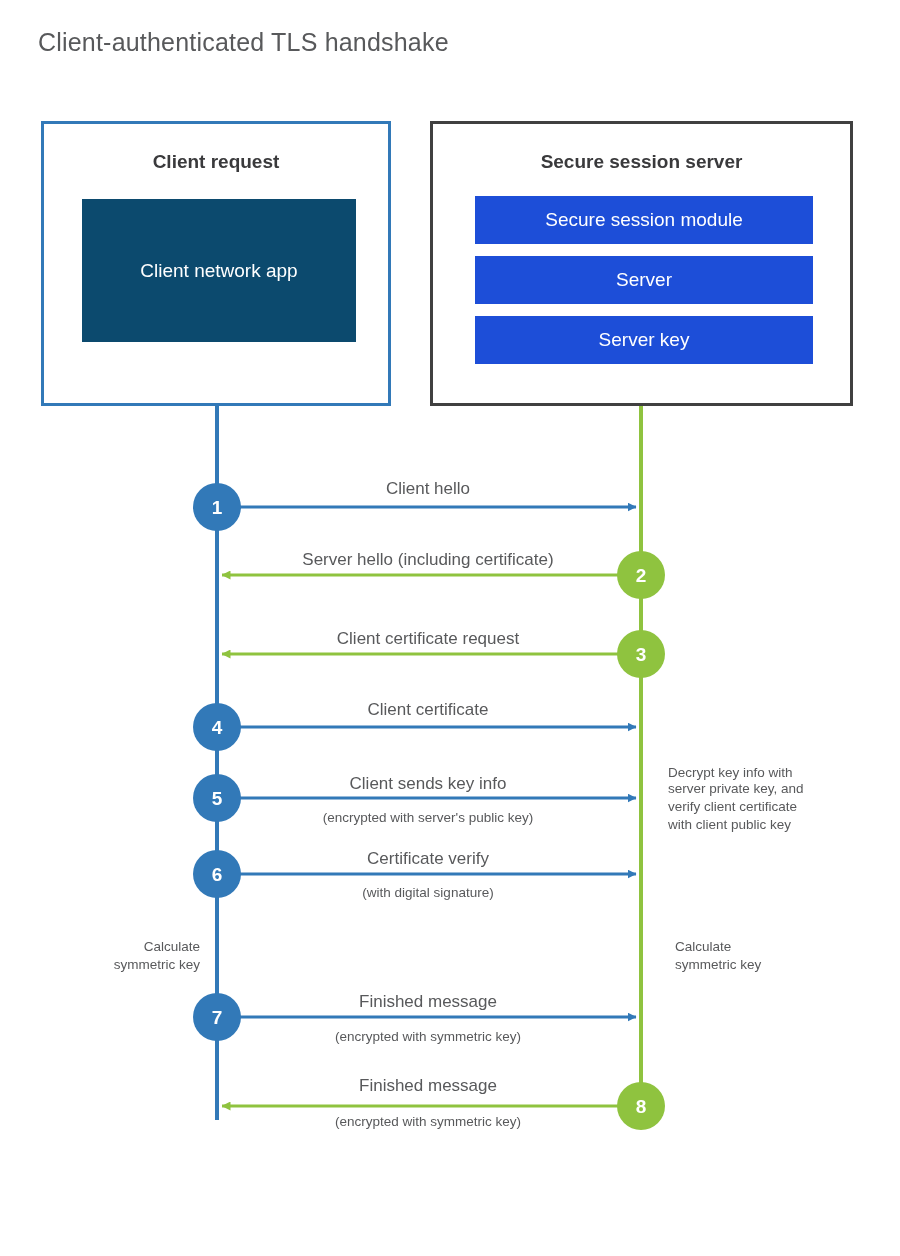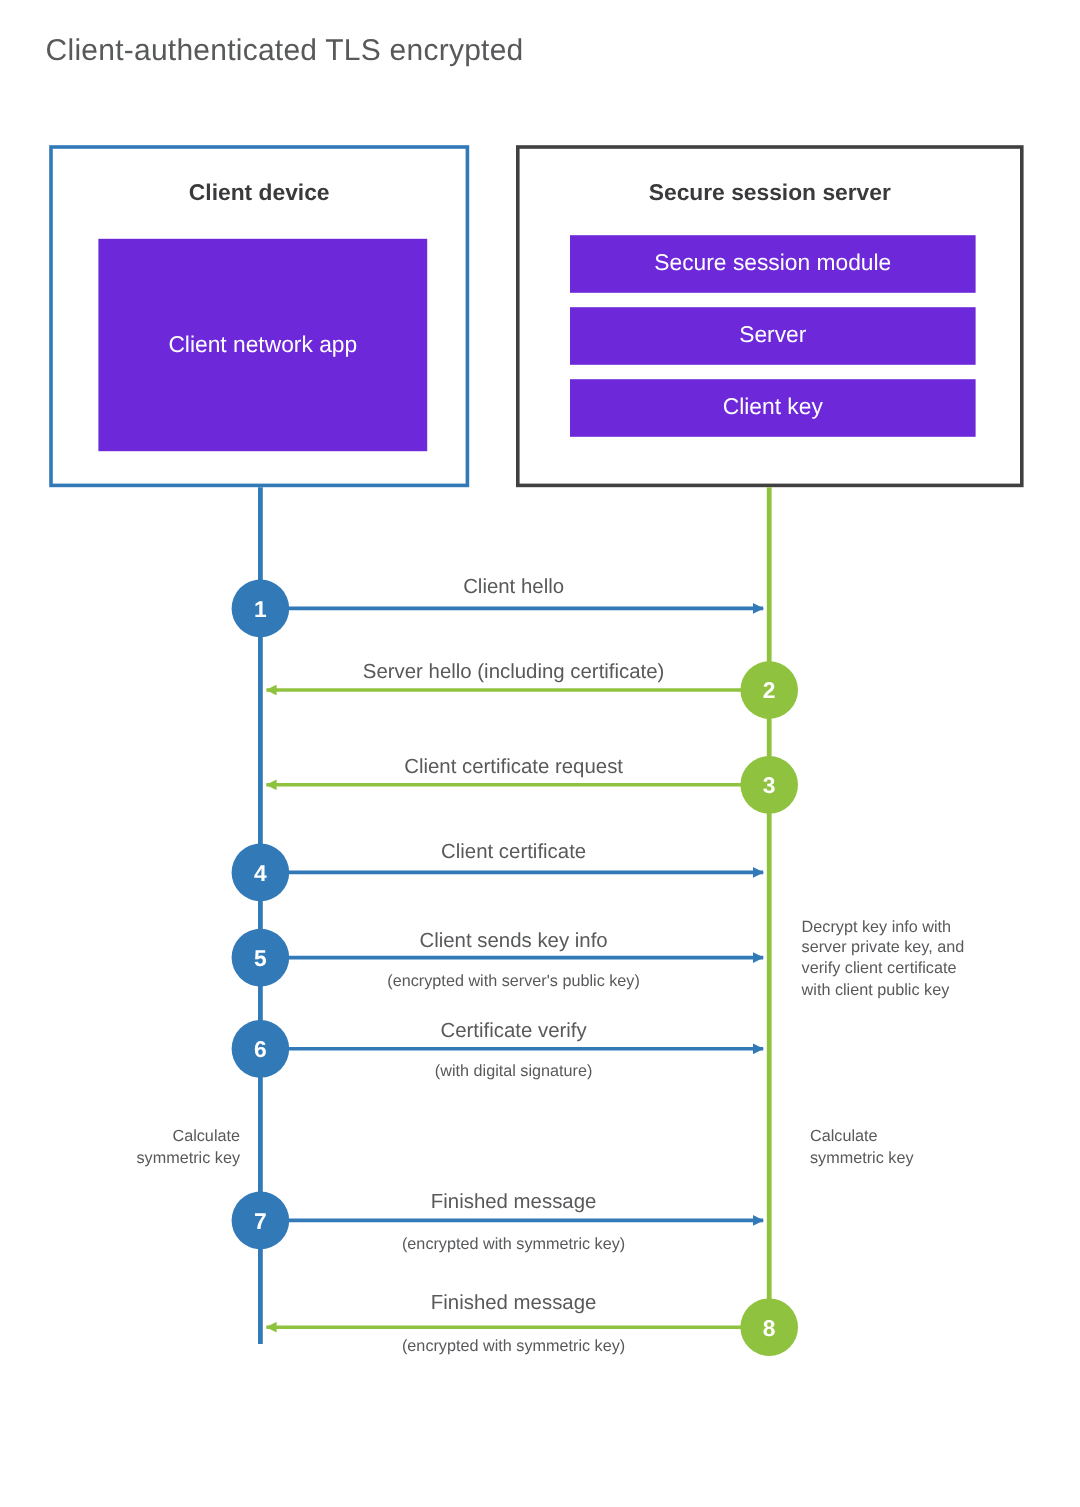--- a/index.html
+++ b/index.html
@@ -16,28 +16,28 @@
   }
   
   .actor-box{position:absolute;background:#fff;box-sizing:border-box;}
   .actor-box.client{left:41px;top:121px;width:350px;height:285px;border:3px solid #3279b8;}
   .actor-box.server{left:430px;top:121px;width:423px;height:285px;border:3px solid #404040;}
   .actor-title{
     width:100%;text-align:center;font-size:19px;font-weight:bold;
     color:#3a3a3c;margin-top:27px;
   }
   .client-app{
-    position:absolute;left:38px;top:75px;width:274px;height:177px;
-    background:#6d28d9;color:#ffffff;font-size:19px;font-weight:400;
+    position:absolute;left:38px;top:75px;width:274px;height:143px;
+    background:#0c4a6e;color:#ffffff;font-size:19px;font-weight:400;
     display:flex;align-items:center;justify-content:center;text-align:center;
     line-height:1.35;box-sizing:border-box;
   }
   .server-stack{position:absolute;left:42px;top:72px;width:338px;}
   .server-item{
-    height:48px;background:#6d28d9;color:#ffffff;
+    height:48px;background:#1d4ed8;color:#ffffff;
     display:flex;align-items:center;justify-content:center;
     font-size:19px;font-weight:400;margin-bottom:12px;
   }
   
   #wire{position:absolute;left:0;top:0;width:900px;height:1256px;}
   .step-num{
     fill:#ffffff;font-family:"Liberation Sans","DejaVu Sans",sans-serif;
     font-size:19px;font-weight:bold;text-anchor:middle;
   }
   .msg-label{
@@ -53,33 +53,33 @@
     font-size:13.5px;
   }
   .note-left{text-anchor:end;}
   .note-right{text-anchor:start;}
 </style>
 </head>
 <body>
 
 <div id="stage">
 
-  <div class="page-title">Client-authenticated TLS encrypted</div>
+  <div class="page-title">Client-authenticated TLS handshake</div>
 
   <div class="actor-box client">
-    <div class="actor-title">Client device</div>
+    <div class="actor-title">Client request</div>
     <div class="client-app">Client network app</div>
   </div>
 
   <div class="actor-box server">
     <div class="actor-title">Secure session server</div>
     <div class="server-stack">
       <div class="server-item">Secure session module</div>
       <div class="server-item">Server</div>
-      <div class="server-item">Client key</div>
+      <div class="server-item">Server key</div>
     </div>
   </div>
 
   <svg id="wire" viewBox="0 0 900 1256">
     <defs>
       <marker id="arrow-blue" markerWidth="9" markerHeight="9" refX="8.5" refY="4.5" orient="auto" markerUnits="userSpaceOnUse">
         <path d="M0,0 L9,4.5 L0,9 z" fill="#3279b8"></path>
       </marker>
       <marker id="arrow-green" markerWidth="9" markerHeight="9" refX="8.5" refY="4.5" orient="auto" markerUnits="userSpaceOnUse">
         <path d="M0,0 L9,4.5 L0,9 z" fill="#8fc33f"></path>

